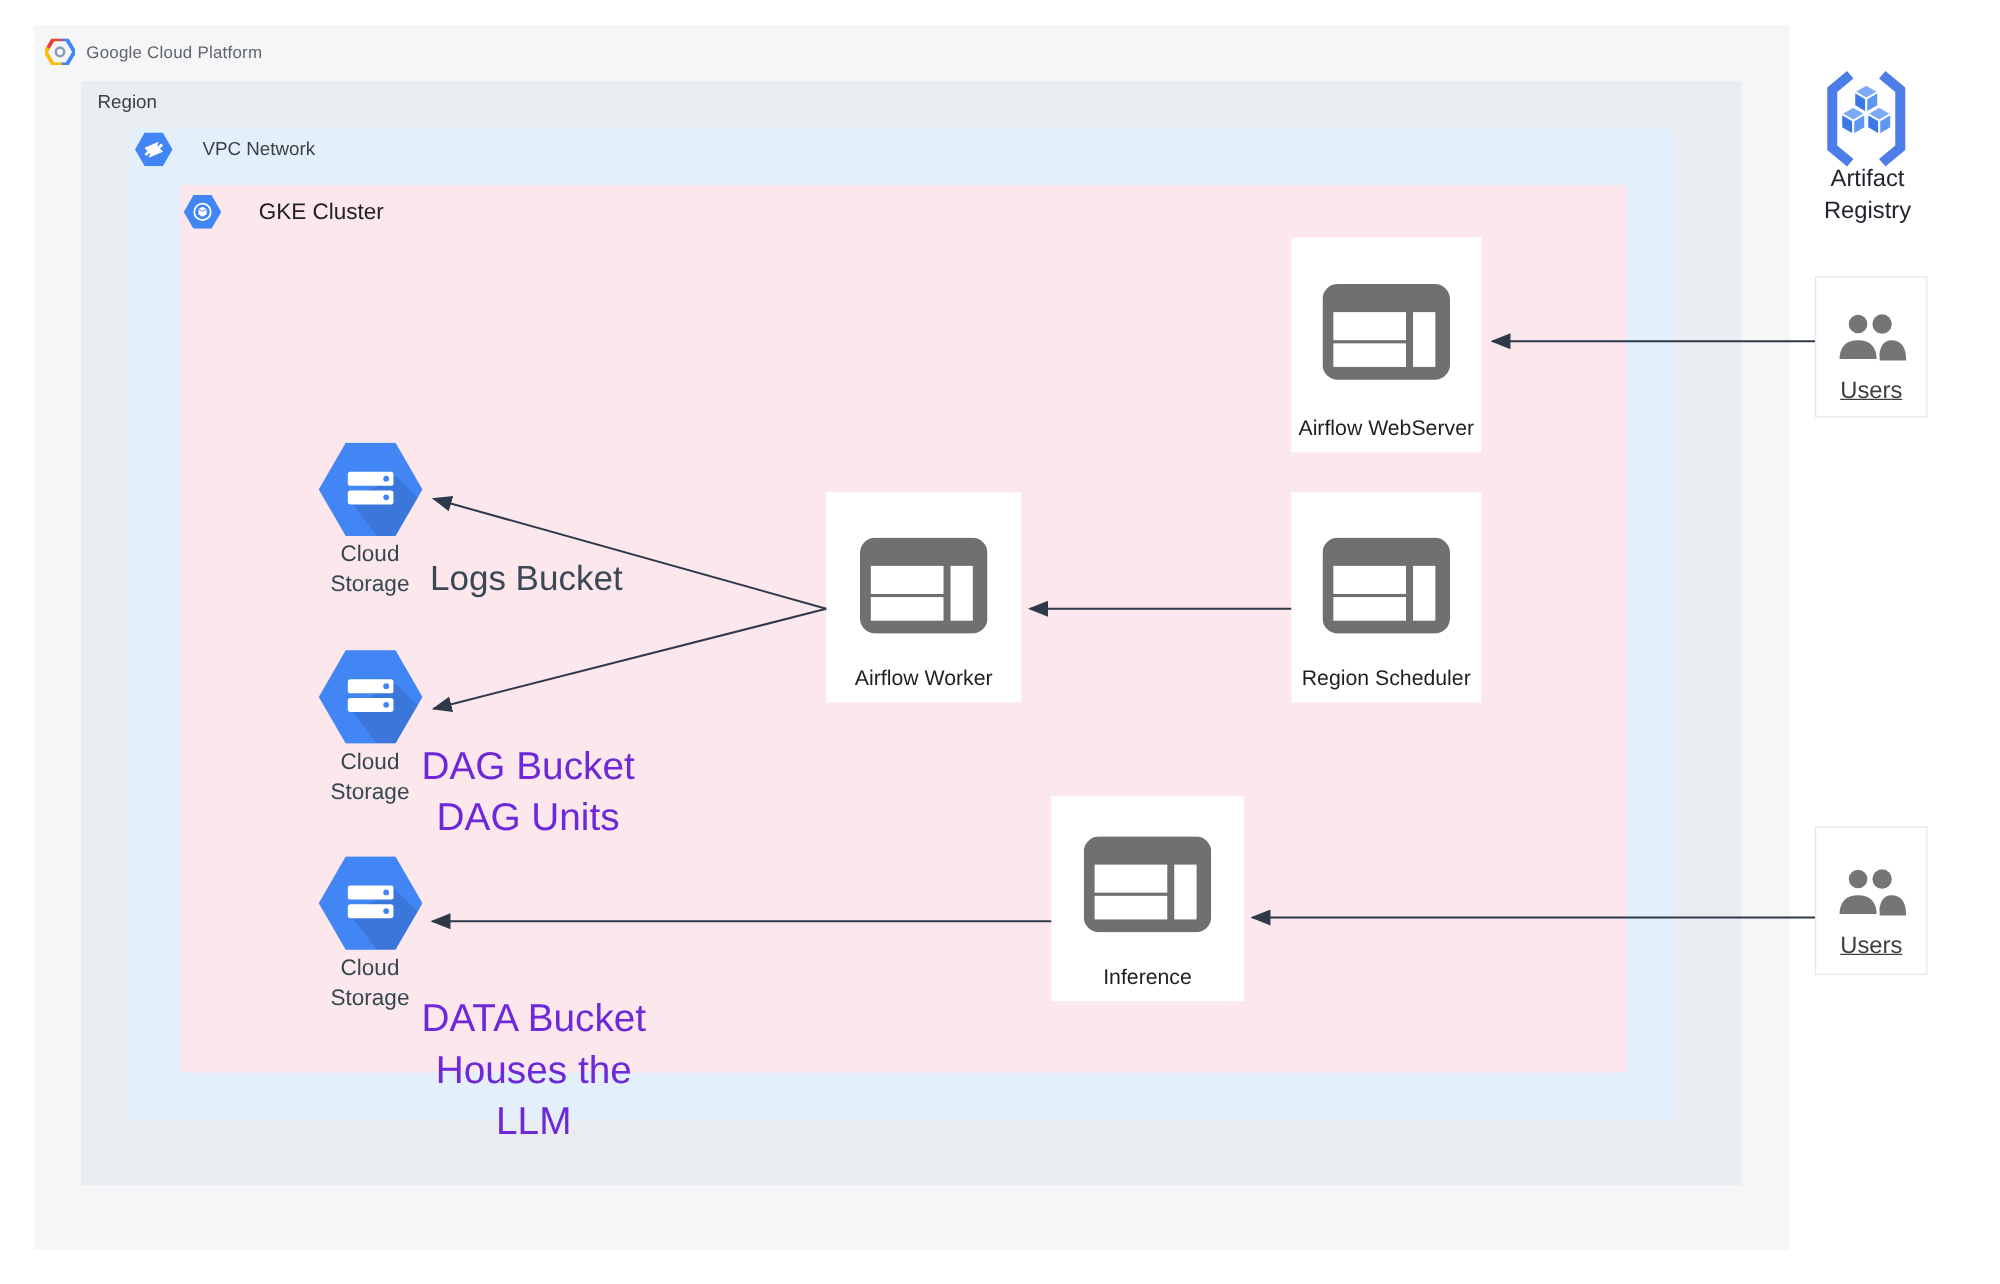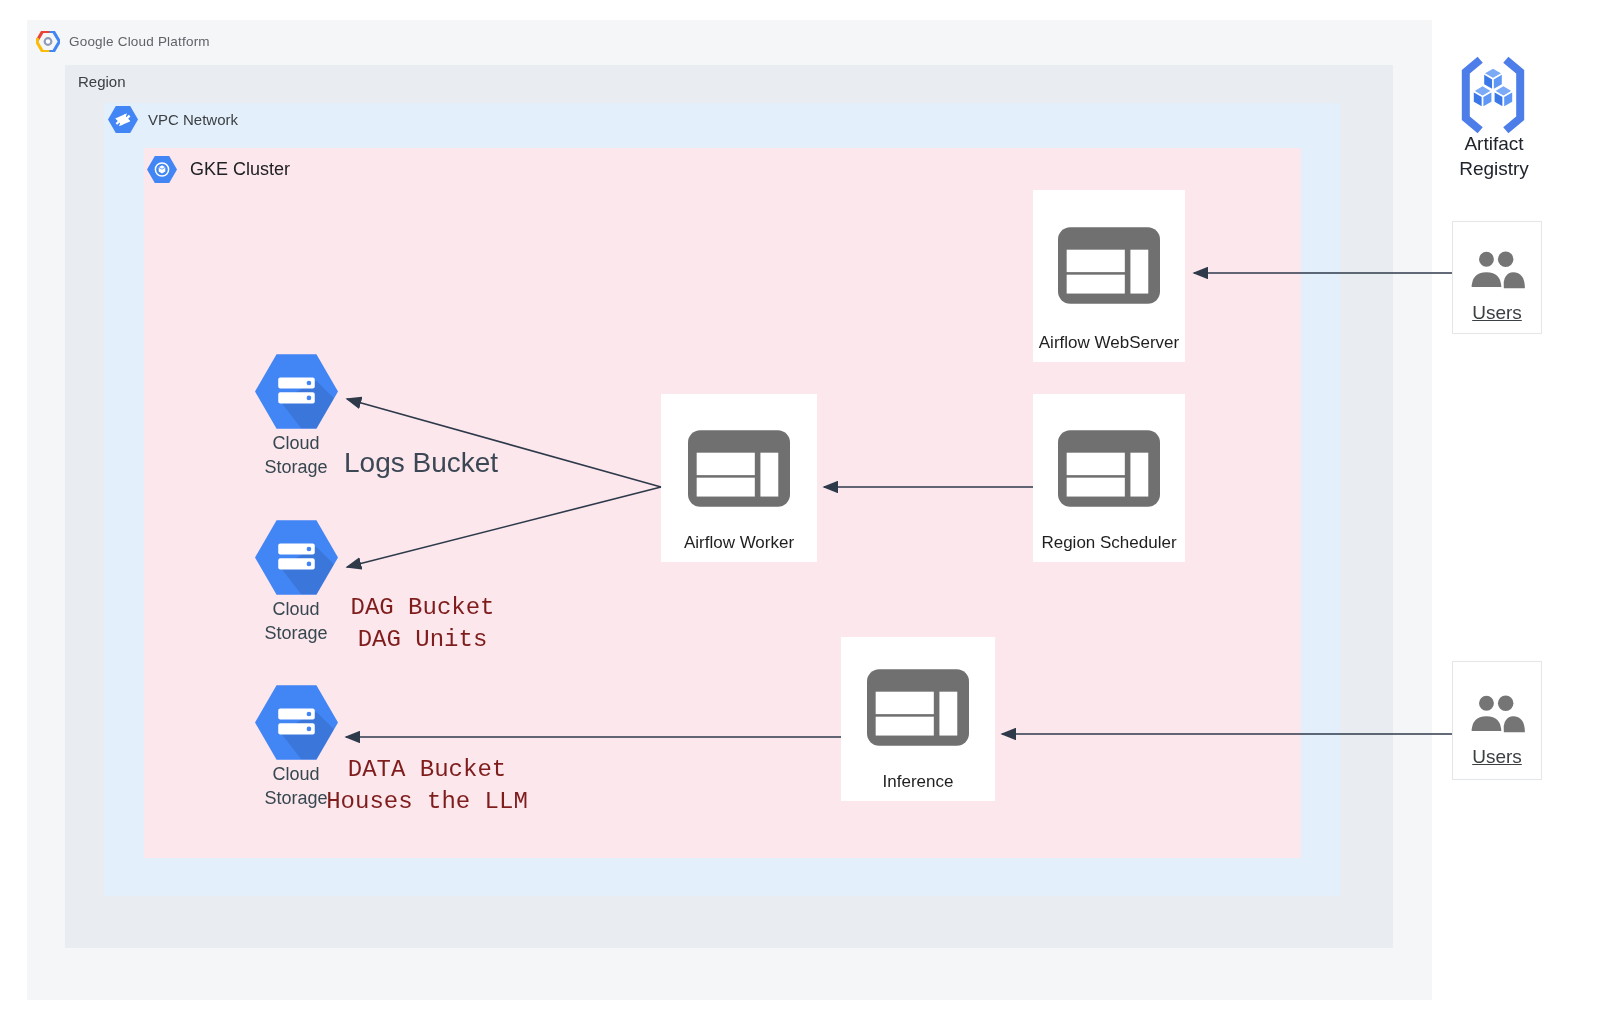--- a/index.html
+++ b/index.html
@@ -12,23 +12,23 @@
   .region-box  { left:65px; top:65px; width:1328px; height:883px; background:#e9edf2; }
   .vpc-box     { left:104px; top:103px; width:1236px; height:793px; background:#e3f0fc; }
   .gke-box     { left:144px; top:148px; width:1157px; height:710px; background:#fce7ed; }
 
   .brand { left:36px; top:31px; display:flex; align-items:center; gap:9px; }
   .brand-text { font-size:13.5px; color:#5f6368; letter-spacing:.2px; }
 
   .container-label { color:#3c4043; }
   .region-label { left:78px; top:73px; font-size:15px; }
   .hdr { display:flex; align-items:center; }
-  .vpc-hdr { left:108px; top:106px; gap:10px; }
+  .vpc-hdr { left:108px; top:106px; gap:24px; }
   .vpc-hdr .container-label { font-size:15px; }
-  .gke-hdr { left:147px; top:156px; gap:13px; }
+  .gke-hdr { left:147px; top:156px; gap:30px; }
   .gke-hdr .container-label { font-size:18px; color:#202124; }
 
   
   .node { position:absolute; background:#ffffff; }
   .node .app-icon { position:absolute; left:50%; transform:translateX(-50%); }
   .node .node-label { position:absolute; left:50%; bottom:9px; transform:translateX(-50%);
                       white-space:nowrap; font-size:17px; color:#1f1f1f; }
   .n-webserver { left:1033px; top:190px; width:152px; height:172px; }
   .n-webserver .app-icon { top:37px; }
   .n-scheduler { left:1033px; top:394px; width:152px; height:168px; }
@@ -50,22 +50,22 @@
 
   
   .ar-icon { left:1449px; top:55px; }
   .ar-label { left:1434px; top:131px; width:120px; text-align:center;
               font-size:19px; font-weight:normal; color:#20242c; line-height:1.32; }
 
   
   .cs-caption { position:absolute; width:100px; text-align:center; font-size:18px;
                 line-height:1.35; color:#37474f; }
   .bucket-title { position:absolute; font-size:28px; color:#3b4754; white-space:nowrap; }
-  .bucket-title-block { position:absolute; text-align:center; font-size:24px;
-                        color:#7f1d1d; line-height:1.33;font-family:Liberation Mono, monospace; }
+  .bucket-title-block { position:absolute; text-align:center; font-size:31px;
+                        color:#6d28d9; line-height:1.33; }
 
   svg { display:block; }
   .arrow-layer { left:0; top:0; pointer-events:none; }
   .hidden-defs { position:absolute; width:0; height:0; overflow:hidden; }
 </style>
 </head>
 <body>
 
 <div id="page">
 
@@ -182,21 +182,21 @@
   <div class="cs-caption" style="left:246px;top:597px">Cloud Storage</div>
   <div class="bucket-title-block" style="left:335px;top:592px;width:175px">
     <div>DAG Bucket</div>
     <div>DAG Units</div>
   </div>
 
   <svg class="abs" style="left:255px;top:685px" width="83" height="75" viewBox="0 0 100 90">
       <use href="#csHex"></use>
     </svg>
   <div class="cs-caption" style="left:246px;top:762px">Cloud Storage</div>
-  <div class="bucket-title-block" style="left:322px;top:754px;width:210px">
+  <div class="bucket-title-block" style="left:322px;top:794px;width:210px">
     <div>DATA Bucket</div>
     <div>Houses the LLM</div>
   </div>
 
   <svg class="abs ar-icon" width="88" height="80" viewBox="0 0 100 100">
     <path d="M34,6 L16,21 L16,79 L34,94" fill="none" stroke="#4d7de8" stroke-width="10"></path>
     <path d="M66,6 L84,21 L84,79 L66,94" fill="none" stroke="#4d7de8" stroke-width="10"></path>
     <g stroke="#ffffff" stroke-width="2">
       <polygon points="50,16 62,23 50,30 38,23" fill="#7baaf7"></polygon>
       <polygon points="38,23 50,30 50,44 38,37" fill="#3b78e7"></polygon>

